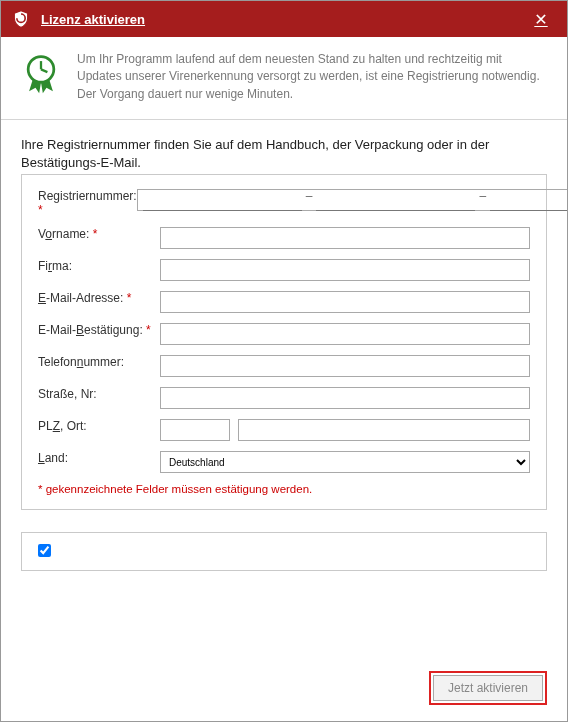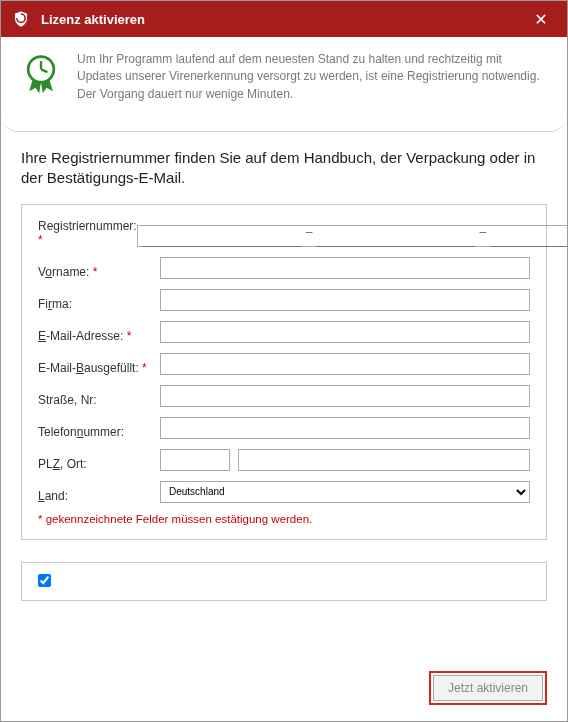--- a/index.html
+++ b/index.html
@@ -1,32 +1,32 @@
 <!DOCTYPE html>
 <html><head>
 <meta charset="utf-8">
 <style>
   * { box-sizing: border-box; }
   html, body { margin:0; padding:0; font-family: "Segoe UI", Tahoma, Arial, sans-serif; font-size:12px; color:#333; background:#fff; }
   .window { width:568px; height:722px; border:1px solid #999; display:flex; flex-direction:column; background:#fff; }
-  .titlebar { height:36px; background:#a51d1d; display:flex; align-items:center; padding:0 8px 0 10px; color:#fff; }
+  .titlebar { height:36px; background:#a51d1d; display:flex; align-items:center; padding:0 8px 0 10px; color:#fff;text-decoration:underline; }
   .titlebar .title { font-size:13px; font-weight:600; flex:1; }
   .titlebar .shield { width:20px; height:20px; margin-right:10px; }
   .titlebar .close { width:36px; height:36px; display:flex; align-items:center; justify-content:center; cursor:pointer; }
   .titlebar .close span { font-size:16px; font-weight:300; }
 
-  .intro { display:flex; padding:14px 18px 28px 18px; border-bottom:1px solid #d5d5d5; background:#fff;border-radius:17px; }
+  .intro { display:flex; padding:14px 18px 16px 18px; border-bottom:1px solid #d5d5d5; background:#fff; }
   .intro .ribbon { width:44px; height:44px; margin-right:14px; flex-shrink:0; }
   .intro .text { color:#7a7a7a; font-size:12px; line-height:1.45; }
 
   .body { flex:1; padding:16px 20px 14px 20px; overflow:hidden; display:flex; flex-direction:column; }
-  .lead { font-size:15px; color:#222; margin-bottom:15px; line-height:1.35; }
+  .lead { font-size:13px; color:#222; margin-bottom:3px; line-height:1.35; }
 
   .form-panel { border:1px solid #c9c9c9; padding:14px 16px 12px 16px; }
-  .row { display:flex; align-items:flex-end; margin-bottom:10px; min-height:22px; }
+  .row { display:flex; align-items:flex-start; margin-bottom:10px; min-height:22px; }
   .row.gaptop { }
   .row .lbl { width:122px; font-size:12px; color:#333; }
   .row .lbl .ul { text-decoration:underline; }
   .asterisk { color:#cc0000; }
   .fld { flex:1; display:flex; align-items:center; gap:8px; }
   .txt { height:22px; border:1px solid #a9a9a9; padding:2px 5px; font-size:12px; width:100%; background:#fff; }
   .txt.short { width:70px; flex:0 0 70px; }
   .sel { height:22px; border:1px solid #a9a9a9; font-size:10px; width:100%; background:#fff; padding:1px 4px; }
 
   .reg-fields { display:flex; gap:4px; flex:1; margin-right:10px; }
@@ -112,35 +112,35 @@
       </div>
 
       <div class="row gaptop">
         <div class="lbl"><span class="ul">E</span><span>-Mail-Adresse:</span> <span class="asterisk">*</span></div>
         <div class="fld">
             <input class="txt" style="">
           </div>
       </div>
 
       <div class="row">
-        <div class="lbl"><span>E-Mail-</span><span class="ul">B</span><span>ausgefüllt:</span> <span class="asterisk">*</span></div>
+        <div class="lbl"><span>E-Mail-</span><span class="ul">B</span><span>estätigung:</span> <span class="asterisk">*</span></div>
+        <div class="fld">
+            <input class="txt" style="">
+          </div>
+      </div>
+
+      <div class="row">
+        <div class="lbl"><span>Telefon</span><span class="ul">n</span><span>ummer:</span></div>
         <div class="fld">
             <input class="txt" style="">
           </div>
       </div>
 
       <div class="row gaptop">
         <div class="lbl"><span>Straße, Nr:</span></div>
-        <div class="fld">
-            <input class="txt" style="">
-          </div>
-      </div>
-
-      <div class="row">
-        <div class="lbl"><span>Telefon</span><span class="ul">n</span><span>ummer:</span></div>
         <div class="fld">
             <input class="txt" style="">
           </div>
       </div>
 
       <div class="row">
         <div class="lbl"><span>PL</span><span class="ul">Z</span><span>, Ort:</span></div>
         <div class="fld">
           <input class="txt short" style="">
           <input class="txt" style="">

